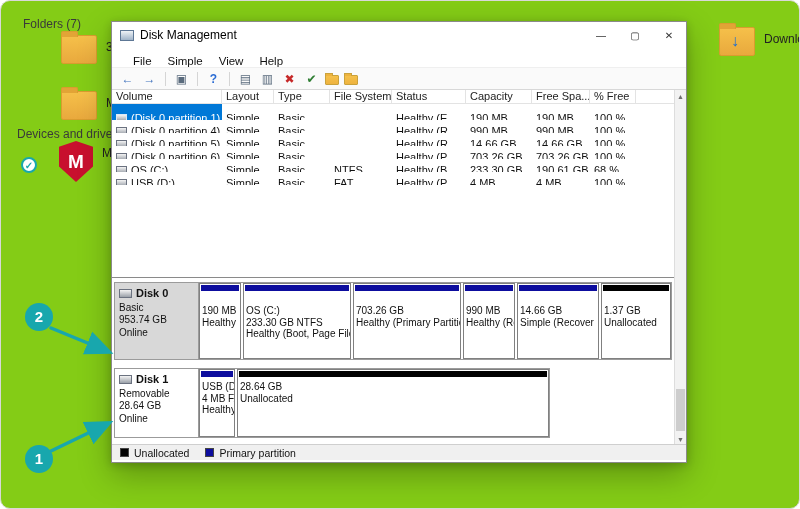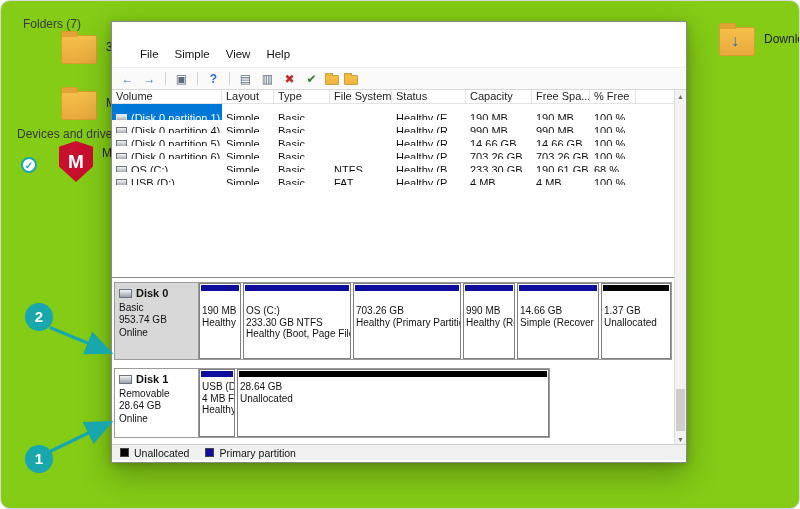--- a/index.html
+++ b/index.html
@@ -16,21 +16,21 @@
   .check-badge{position:absolute;width:16px;height:16px;border-radius:50%;border:2px solid var(--accent,#18a7ad);background:#fff;color:var(--accent,#18a7ad);font-size:10px;font-weight:bold;display:flex;align-items:center;justify-content:center}
   .dl-arrow{position:absolute;left:11px;top:5px;color:#1d6fd1;font-weight:bold;font-size:16px;line-height:16px}
 
   
   .dm{position:absolute;left:110px;top:20px;width:576px;height:442px;background:#fff;border:1px solid #8a8a8a;box-shadow:0 12px 30px rgba(0,0,0,.28),0 2px 8px rgba(0,0,0,.18)}
   .dm-titlebar{position:absolute;left:0;top:0;right:0;height:26px;display:flex;align-items:center;padding-left:8px;gap:6px;background:#fff}
   .title-icon{width:14px;height:11px;background:linear-gradient(#eef2f6,#9fb3c8);border:1px solid #5d7795}
   .dm-title{font-size:12px;color:#000}
   .caption-btns{margin-left:auto;display:flex;height:26px}
   .cap-btn{width:34px;height:26px;display:flex;align-items:center;justify-content:center;font-size:10px;color:#333}
-  .dm-menubar{position:absolute;left:0;top:26px;right:0;height:19px;display:flex;align-items:flex-start;padding-left:20px;font-size:11.5px;color:#111}
+  .dm-menubar{position:absolute;left:0;top:26px;right:0;height:19px;display:flex;align-items:flex-end;padding-left:13px;font-size:11.5px;color:#111}
   .menu-item{padding:0 8px}
   .dm-toolbar{position:absolute;left:0;top:45px;right:0;height:23px;display:flex;align-items:center;gap:5px;padding:0 7px;background:#fafafa;border-top:1px solid #efefef;border-bottom:1px solid #d8d8d8}
   .tb-icon{width:17px;height:17px;display:flex;align-items:center;justify-content:center;font-size:12px;line-height:1}
   .tb-sep{width:1px;height:14px;background:#d5d5d5;margin:0 2px}
   .mini-folder{width:14px;height:10px;background:linear-gradient(var(--folder-yellow,#f5c04a),#eeb33f);border:1px solid #caa23c;border-radius:1px;position:relative;margin-top:3px}
   .mini-folder::before{content:"";position:absolute;top:-3px;left:-1px;width:6px;height:2px;background:#eeb33f;border:1px solid #caa23c;border-bottom:none}
 
   
   .vol-pane{position:absolute;left:0;top:68px;width:562px;height:188px;border-bottom:1px solid #8a8a8a;background:#fff;overflow:hidden}
   .vol-header{display:flex;height:14px;border-bottom:1px solid #e3e3e3}
@@ -107,20 +107,29 @@
     <div class="tile" style="left:718px;top:26px">
       <div class="folder-icon" style="position:relative">
         <span class="dl-arrow">↓</span>
       </div>
       <span class="tile-label">Downloads</span>
     </div>
   </div>
 
   <div class="dm">
 
+    <div class="dm-titlebar">
+      <div class="title-icon"></div>
+      <span class="dm-title">Disk Management</span>
+      <div class="caption-btns">
+        <span class="cap-btn">—</span>
+        <span class="cap-btn">▢</span>
+        <span class="cap-btn">✕</span>
+      </div>
+    </div>
 
     <div class="dm-menubar">
       <span class="menu-item">File</span>
       <span class="menu-item">Simple</span>
       <span class="menu-item">View</span>
       <span class="menu-item">Help</span>
     </div>
 
     <div class="dm-toolbar">
       <span class="tb-icon" style="color:#3f71bd;font-weight:bold">←</span>

